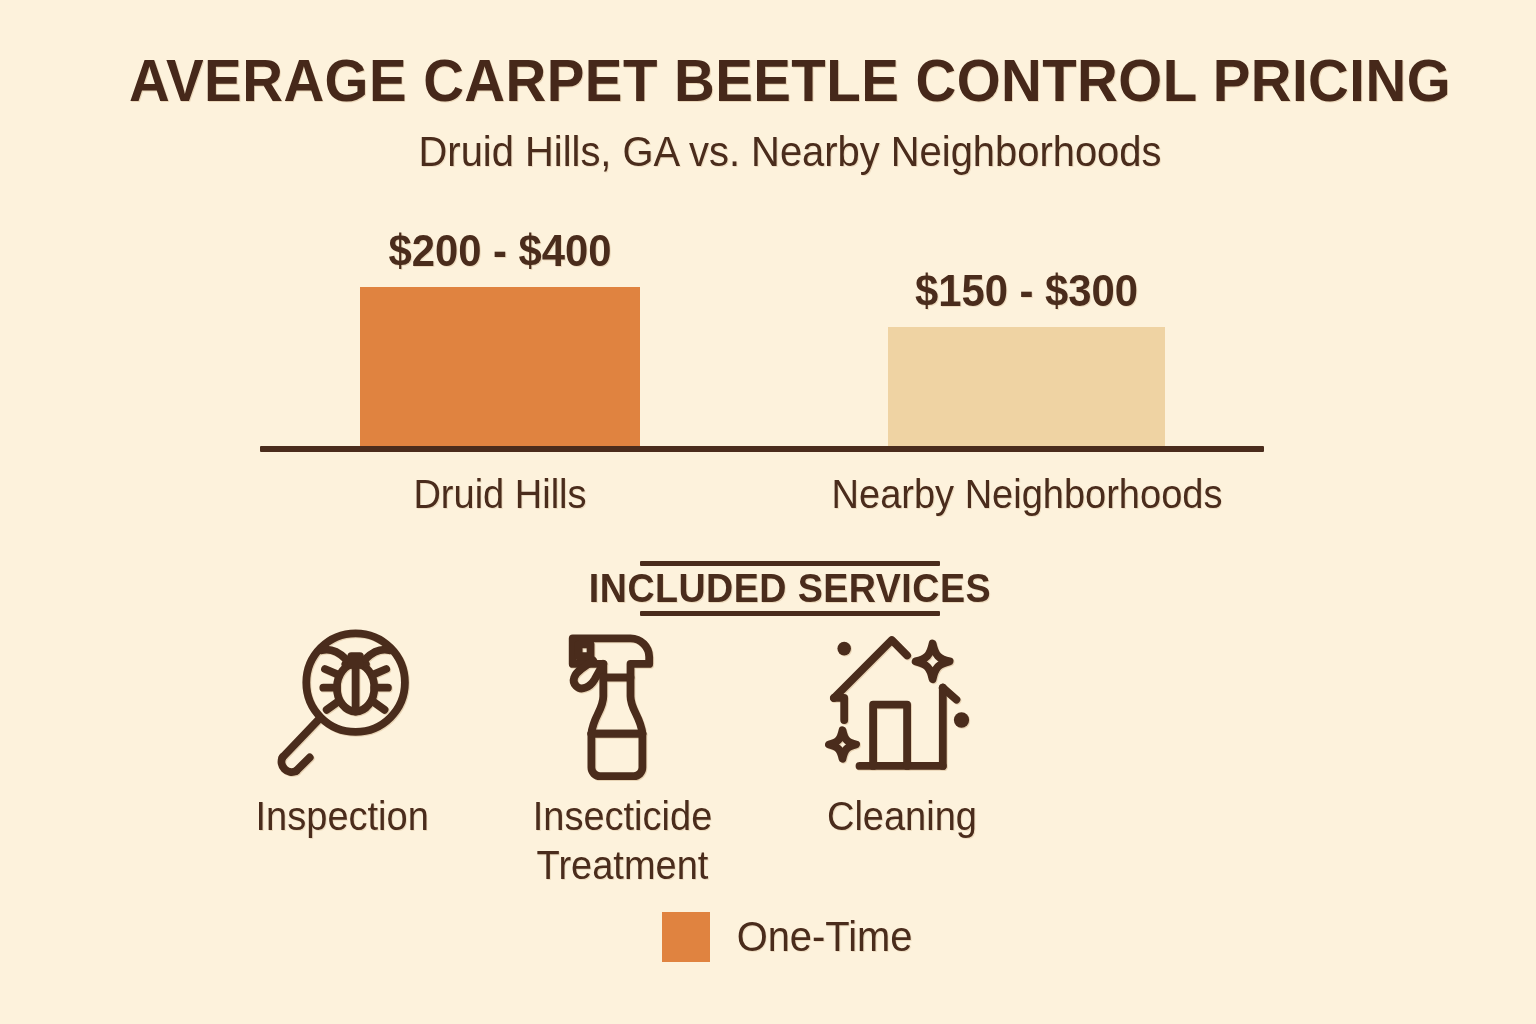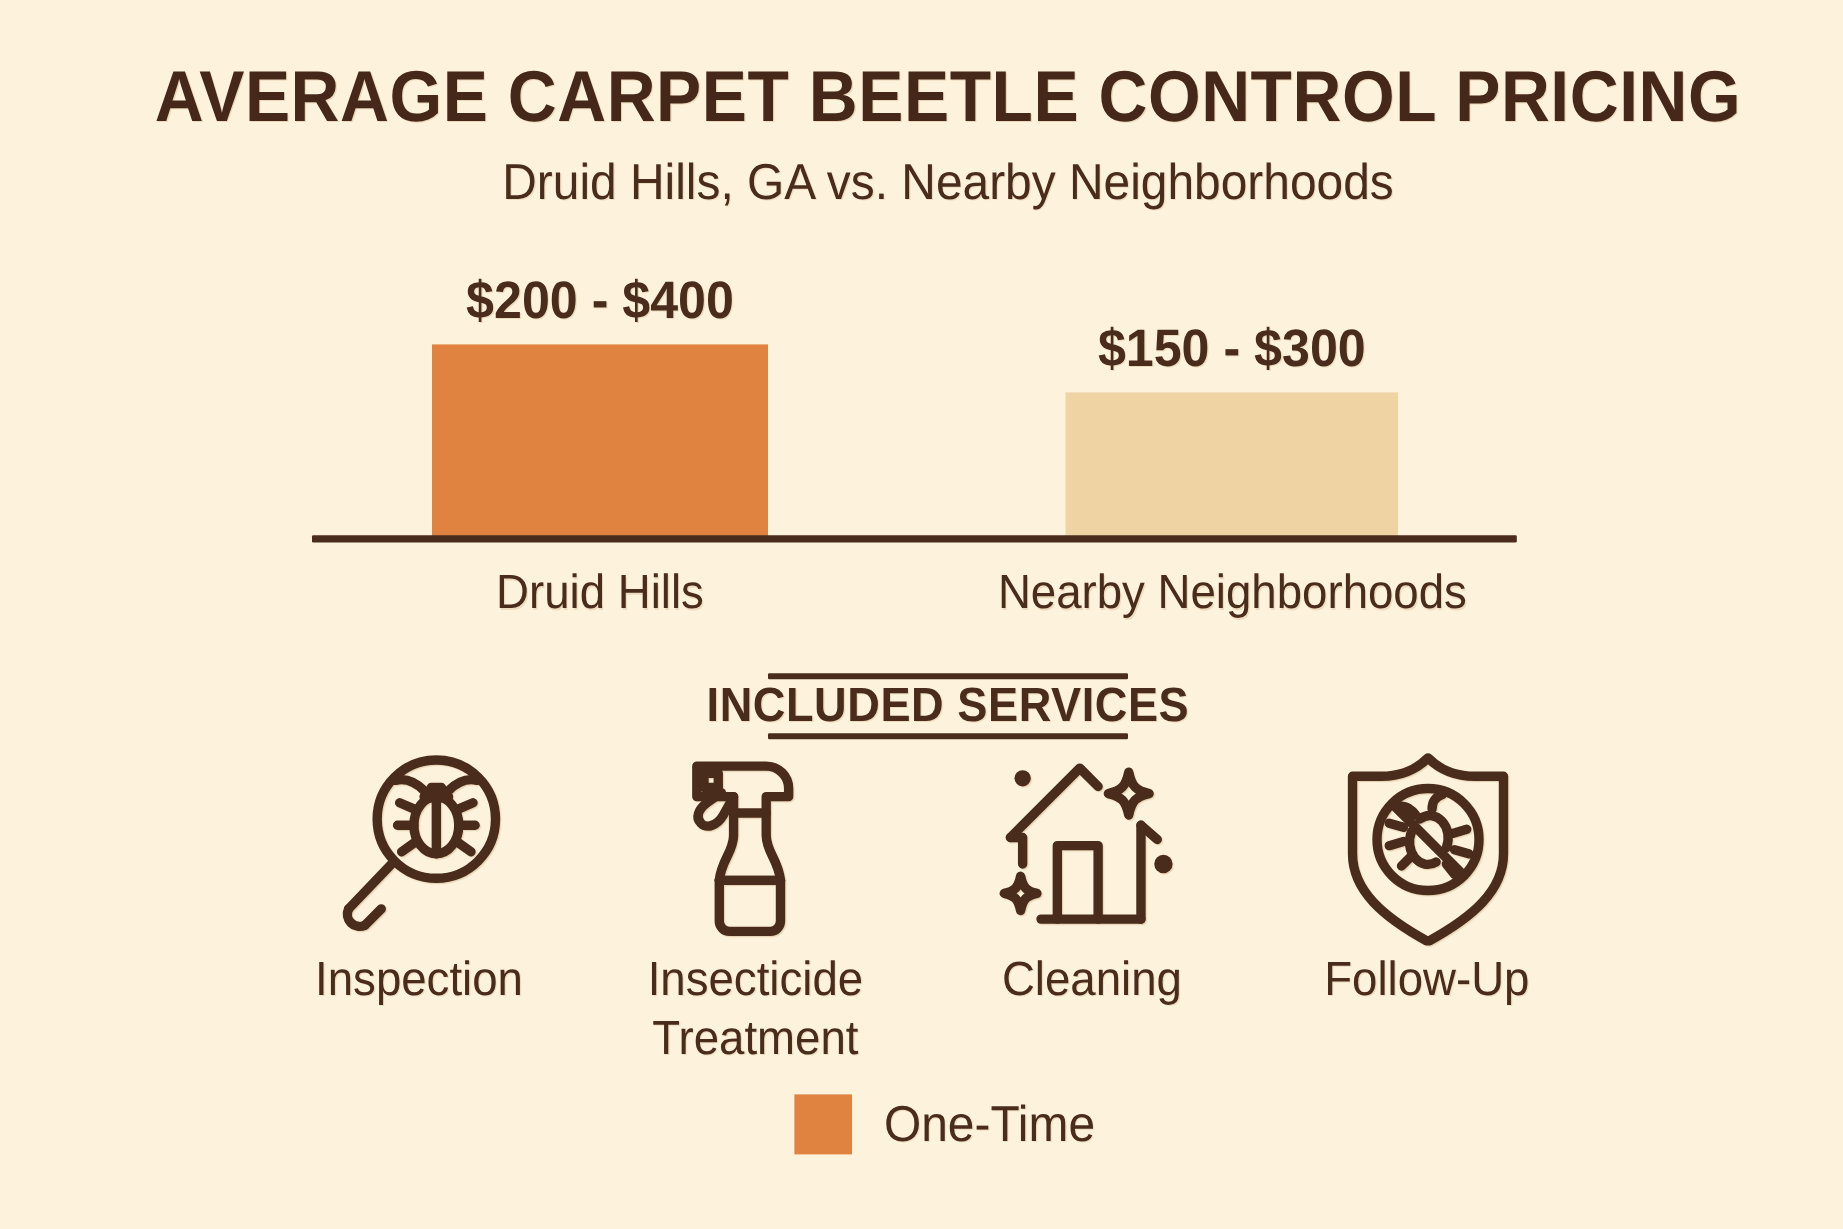--- a/index.html
+++ b/index.html
@@ -148,21 +148,21 @@
   }
 
   
   .services {
     position: absolute;
     top: 618px;
     left: 180px;
     width: 1135px;
     height: 270px;
     display: flex;
-    justify-content: center;
+    justify-content: flex-start;
     align-items: flex-start;
   }
   .service {
     width: 280px;
     display: flex;
     flex-direction: column;
     align-items: center;
   }
   .service-icon {
     width: 170px;
@@ -308,41 +308,20 @@
           <circle cx="16" cy="18" r="4" fill="#4A2C1C" stroke="none"></circle>
           <circle cx="85" cy="60" r="4.5" fill="#4A2C1C" stroke="none"></circle>
 
           <path d="M68 15 c1.5 7 3.5 9 10 10.5 -6.5 1.5 -8.5 3.5 -10 10.5 -1.5 -7 -3.5 -9 -10 -10.5 6.5 -1.5 8.5 -3.5 10 -10.5 z"></path>
           <path d="M15 66 c1.2 5.6 2.8 7.2 8 8.4 -5.2 1.2 -6.8 2.8 -8 8.4 -1.2 -5.6 -2.8 -7.2 -8 -8.4 5.2 -1.2 6.8 -2.8 8 -8.4 z"></path>
         </svg>
       </span>
       <span class="service-label">Cleaning</span>
     </div>
 
-    <div class="service">
-      <span class="service-icon">
-        <svg viewBox="0 0 100 100" fill="none" stroke="#4A2C1C" stroke-width="4.6" stroke-linecap="round" stroke-linejoin="round">
-          <path d="M13 17 h14 c9 0 17 -3 23 -9 6 6 14 9 23 9 h14 v38 c0 18 -15 31 -37 43 -22 -12 -37 -25 -37 -43 z"></path>
-          <circle cx="50" cy="48" r="25"></circle>
-          <line x1="32.5" y1="30.5" x2="67.5" y2="65.5"></line>
-
-          <path d="M42 44 a9 11 0 0 0 12 15"></path>
-          <path d="M46 38 a9 11 0 0 1 13 14"></path>
-          <path d="M44 36 c-3 -4 -6 -5 -9 -4"></path>
-          <path d="M52 33 c0 -4 2 -6 5 -7"></path>
-          <line x1="38" y1="42" x2="31" y2="40"></line>
-          <line x1="38" y1="49" x2="31" y2="51"></line>
-          <line x1="42" y1="56" x2="37" y2="61"></line>
-          <line x1="62" y1="45" x2="69" y2="43"></line>
-          <line x1="63" y1="53" x2="70" y2="55"></line>
-          <line x1="59" y1="60" x2="63" y2="65"></line>
-        </svg>
-      </span>
-      <span class="service-label">Follow-Up</span>
-    </div>
 
   </div>
 
   <div class="legend">
     <div class="legend-item">
       <span class="legend-swatch" style="background:#E08340"></span>
       <span class="legend-text">One-Time</span>
     </div>
   </div>
 

